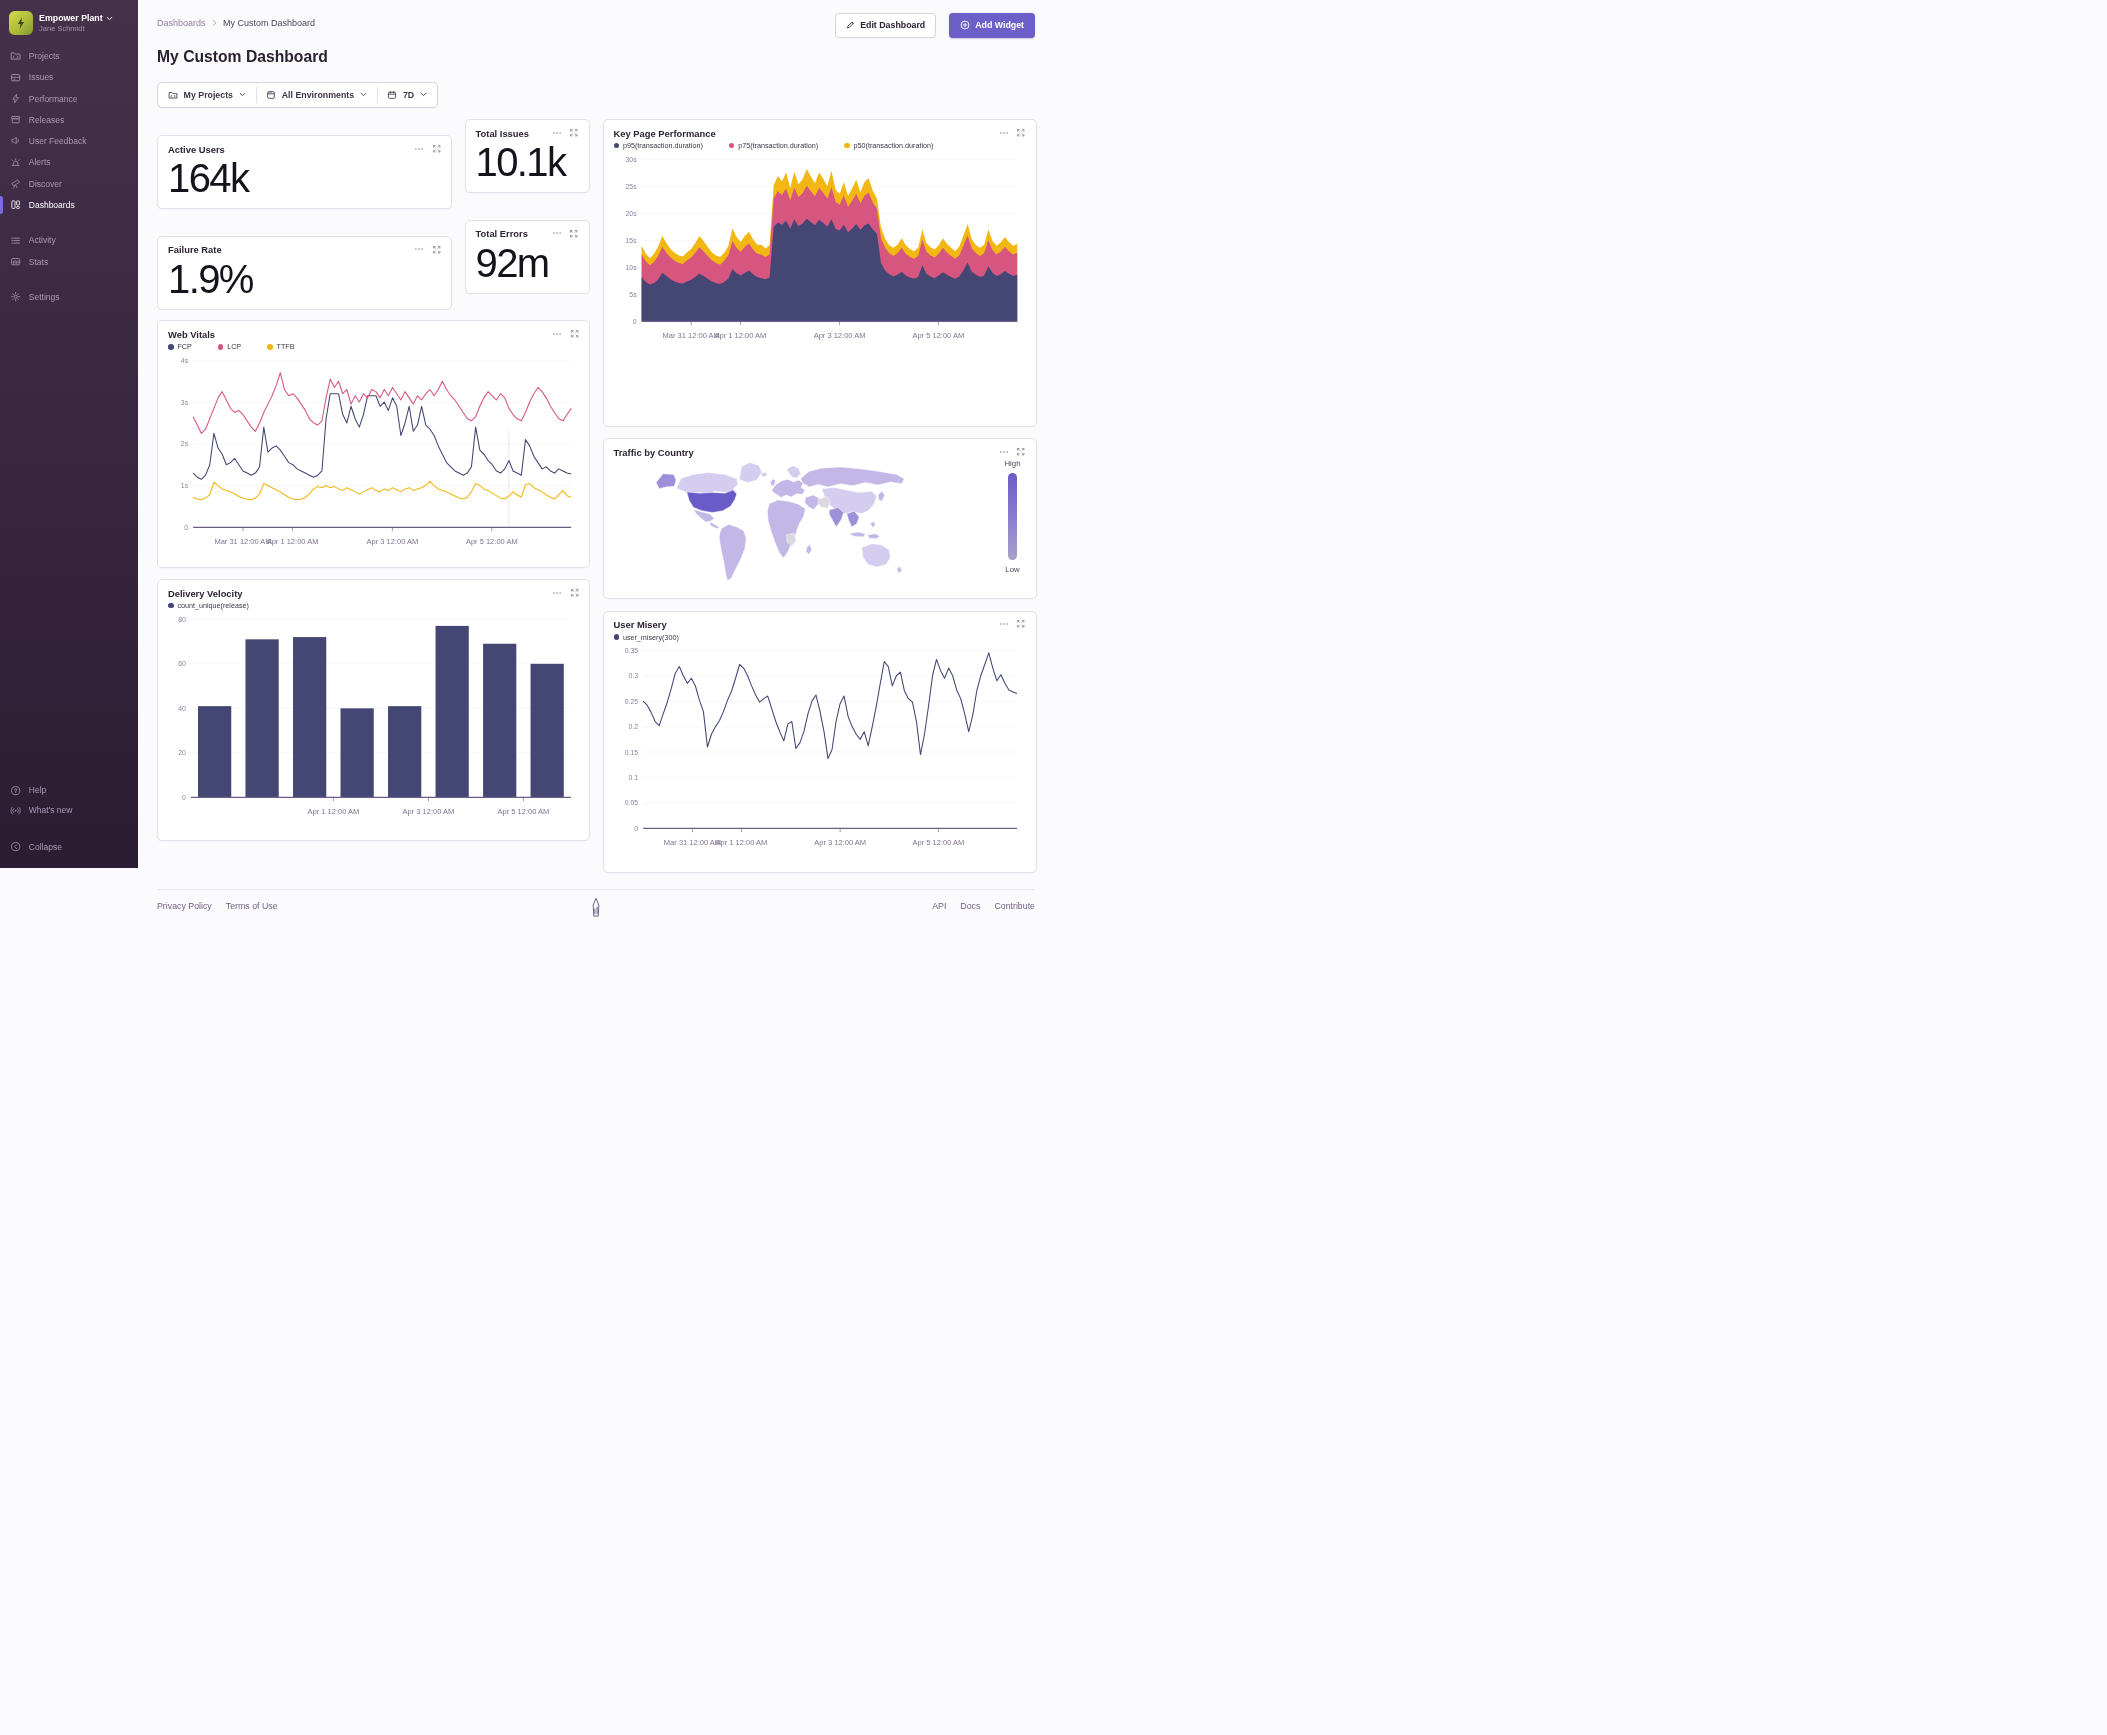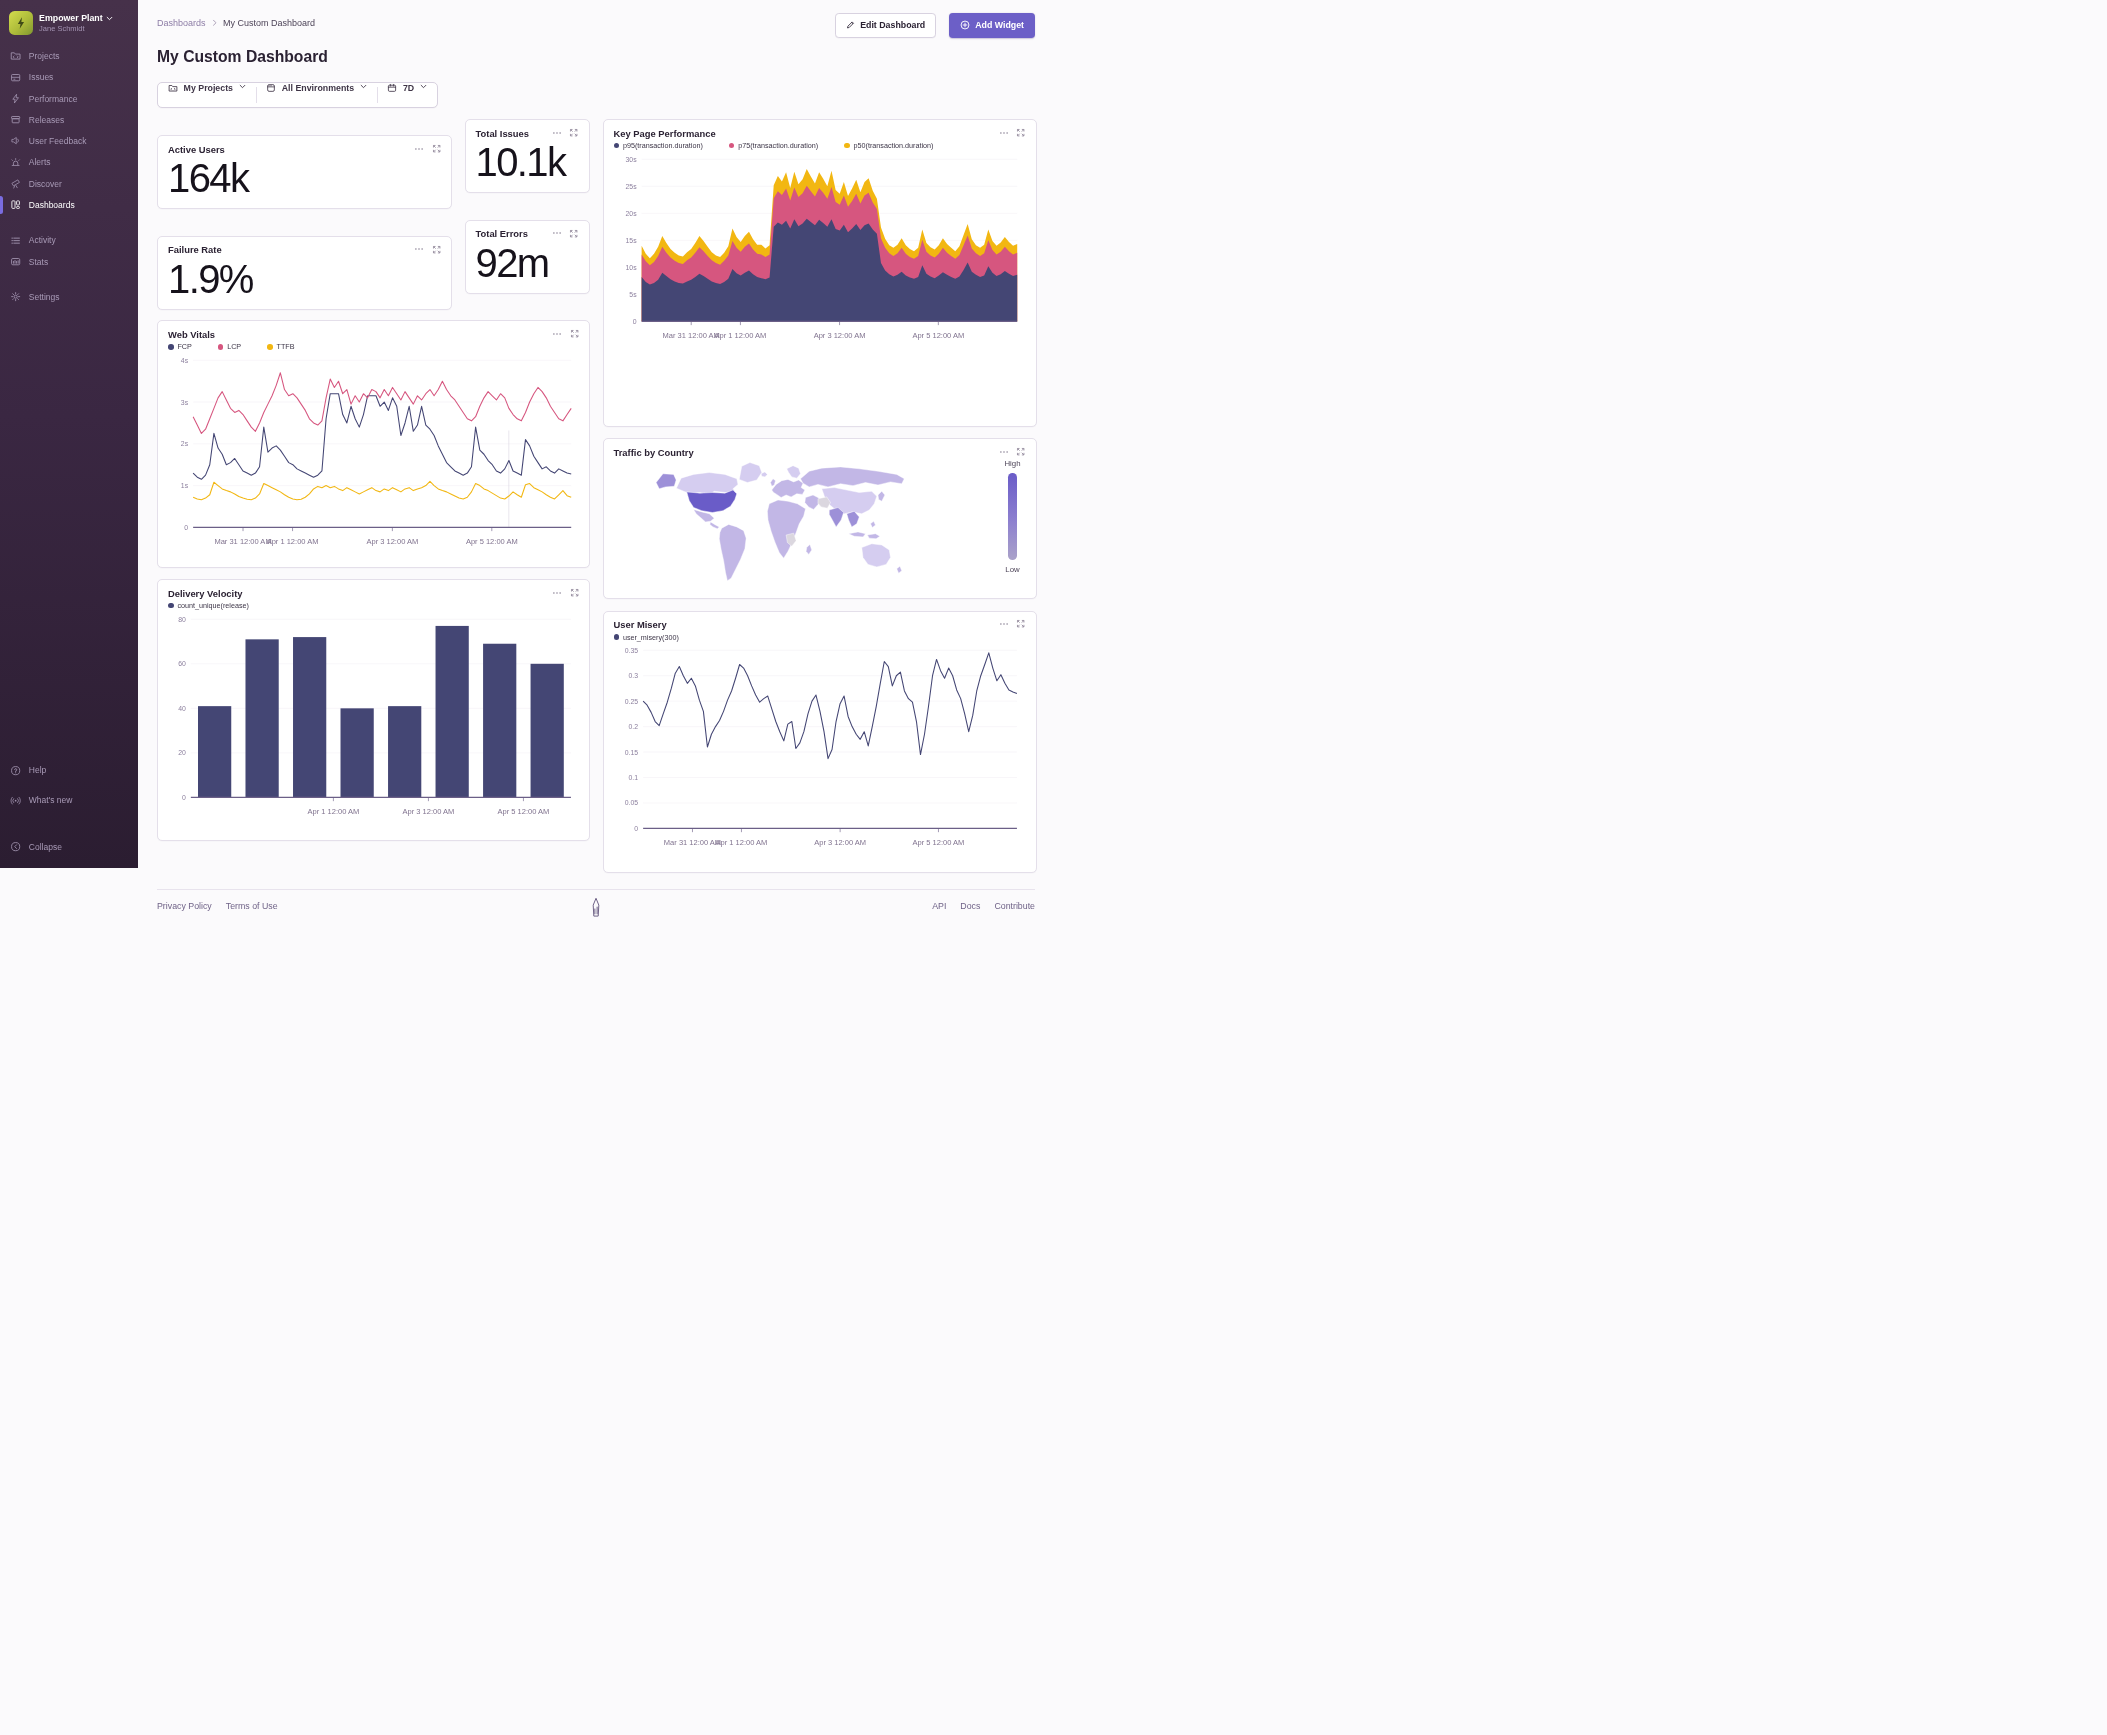--- a/index.html
+++ b/index.html
@@ -19,40 +19,40 @@
   .org-user { color:#a393b2; font-size:7.5px; margin-top:1.3px; }
   .nav { display:flex; flex-direction:column; }
   .nav-item { position:relative; display:flex; align-items:center; gap:7.5px; height:21.3px; padding:0 8.8px 0 10px;
     color:#a99bb7; font-size:8.5px; cursor:pointer; }
   .nav-item svg { flex:0 0 auto; opacity:.92; }
   .nav-item.active { color:#fff; }
   .nav-item.active::before { content:""; position:absolute; left:0; top:1.3px; bottom:1.3px; width:3.1px;
     background:#7a6ce0; border-radius:0 2.5px 2.5px 0; }
   .nav-gap { height:14px; }
   .nav-bottom { margin-top:auto; }
-  .nav-bottom .nav-item { height:20px;margin-top:10px; }
+  .nav-bottom .nav-item { height:20px; }
   .nav-gap-sm { height:16.3px; }
 
   
   .main { margin-left:138px; padding:0 0 7.5px; }
   .topbar { display:flex; align-items:flex-start; justify-content:space-between; padding:12.5px 19px 0; }
   .crumbs { display:flex; align-items:center; gap:5px; font-size:9px; padding-top:5px; }
   .crumb-link { color:#8d7da6; cursor:pointer; }
   .crumb-sep { color:#a79bb4; display:flex; }
   .crumb-cur { color:#4d4458; }
   .actions { display:flex; gap:13px; }
   .btn { display:flex; align-items:center; gap:5px; height:25px; padding:0 10px; border-radius:3.8px;
     font-size:8.8px; font-weight:700; cursor:pointer; border:0.6px solid transparent; }
   .btn-default { background:#fff; border-color:#d8d2e0; color:#2b2233; box-shadow:0 0.6px 0.6px rgba(40,30,60,.05); }
   .btn-primary { background:#6c5fc7; color:#fff; box-shadow:0 0.6px 1.3px rgba(60,40,120,.25); }
   .page-title { font-size:15.7px; font-weight:700; color:#2b2233; padding:10px 19px 0; }
 
   .filterbar { margin:16.3px 19px 0; display:inline-flex; align-items:stretch; background:#fff;
     border:0.6px solid #d8d2e0; border-radius:5px; height:26px; overflow:hidden; box-shadow:0 0.6px 0.6px rgba(40,30,60,.04); }
-  .filter-seg { display:flex; align-items:flex-start; gap:5.6px; padding:0 10px; font-size:8.8px; font-weight:700; color:#3e3446; cursor:pointer; }
+  .filter-seg { display:flex; align-items:center; gap:5.6px; padding:0 10px; font-size:8.8px; font-weight:700; color:#3e3446; cursor:pointer; }
   .filter-div { width:0.6px; background:#e4dfea; margin:3.8px 0; }
   .chev { color:#6f6287; display:flex; }
 
   
   .grid { display:flex; gap:12.5px; margin:11.3px 19px 0; align-items:flex-start; }
   .col-left { width:433px; display:flex; flex-direction:column; gap:10.7px; }
   .col-right { width:435px; display:flex; flex-direction:column; gap:11.3px; }
   .pair { display:flex; gap:12.5px; }
 
   .card { background:#fff; border:0.6px solid #e4dfea; border-radius:5px; padding:7.5px 10px; position:relative;

